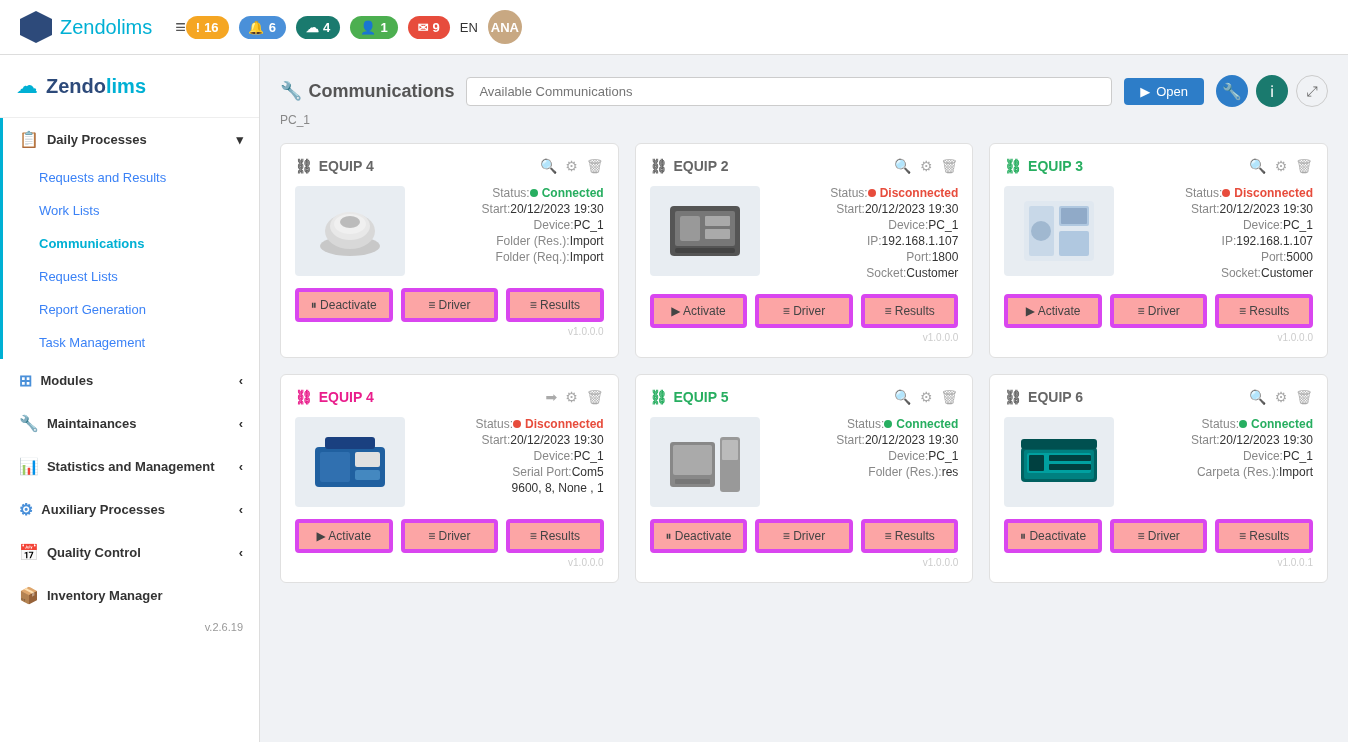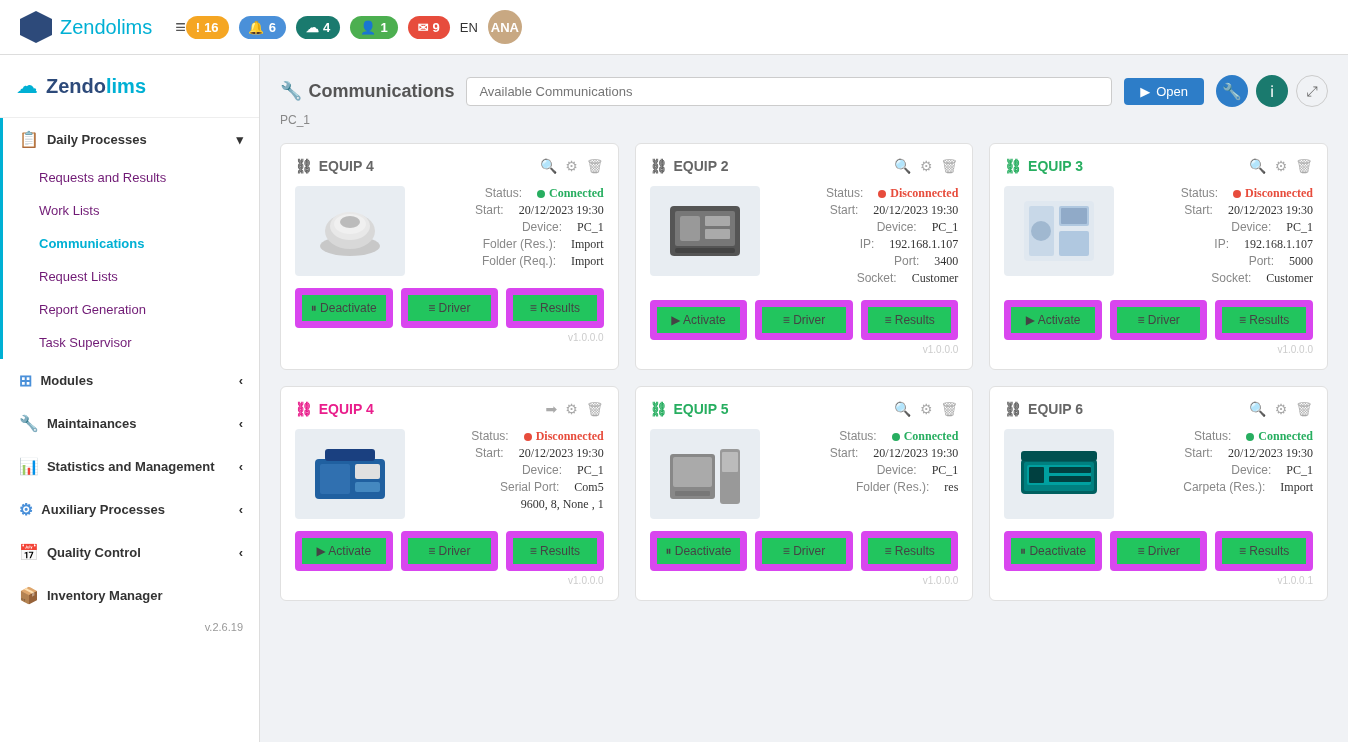--- a/index.html
+++ b/index.html
@@ -72,21 +72,21 @@
       display: flex; align-items: center; justify-content: space-between;
       padding: 12px 16px;
       font-weight: bold; font-size: 13px;
       cursor: pointer;
     }
     .sidebar-header .left { display: flex; align-items: center; gap: 8px; }
     .sidebar-header .icon { font-size: 16px; color: #4a90d9; }
     .sidebar-item {
       padding: 9px 16px 9px 36px;
       cursor: pointer;
-      color: #701a75;
+      color: #3b82f6;
       font-size: 13px;
     }
     .sidebar-item.active { color: #00b0d4; font-weight: bold; }
     .sidebar-version { text-align: right; padding: 4px 16px; font-size: 11px; color: #999; }
 
     
     .main { flex: 1; overflow-y: auto; padding: 20px; }
 
     
     .comm-header {
@@ -142,35 +142,35 @@
     .equip-image {
       width: 110px; min-width: 110px; height: 90px;
       background: #e8edf2;
       border-radius: 4px;
       display: flex; align-items: center; justify-content: center;
       overflow: hidden;
     }
     .equip-image svg { width: 80px; height: 70px; }
 
     .equip-info { flex: 1; font-size: 12px; }
-    .equip-info-row { display: flex; justify-content: flex-end; gap: 15px; margin-bottom: 2px; }
+    .equip-info-row { display: flex; justify-content: flex-end; gap: 0; margin-bottom: 2px; }
     .equip-info-label { color: #888; text-align: right; }
-    .equip-info-value { font-weight: 500; color: #333; font-family: Liberation Serif, serif; }
+    .equip-info-value { font-weight: 500; color: #333; }
     .status-connected { color: #27ae60; font-weight: bold; display: flex; align-items: center; gap: 4px; }
     .status-disconnected { color: #e74c3c; font-weight: bold; display: flex; align-items: center; gap: 4px; }
     .status-dot { width: 8px; height: 8px; border-radius: 50%; display: inline-block; }
     .dot-green { background: #27ae60; }
     .dot-red { background: #e74c3c; }
 
     .equip-actions {
       display: flex; gap: 8px; margin-top: 12px;
     }
     .action-btn {
-      flex: 1; padding: 6px 4px; border: 7px solid #d946ef;
-      background: #22c55e; border-radius: 4px;
+      flex: 1; padding: 6px 4px; border: 4px solid #d946ef;
+      background: #fca5a5; border-radius: 4px;
       font-size: 12px; cursor: pointer;
       display: flex; align-items: center; justify-content: center; gap: 4px;
       color: #444;
     }
 
     .card-version {
       font-size: 10px; color: #ccc; text-align: right; margin-top: 4px;
     }
   </style>
 </head>
@@ -228,21 +228,21 @@
           <span class="icon">📋</span>
           <span>Daily Processes</span>
         </div>
         <span>▾</span>
       </div>
       <div class="sidebar-item">Requests and Results</div>
       <div class="sidebar-item">Work Lists</div>
       <div class="sidebar-item active">Communications</div>
       <div class="sidebar-item">Request Lists</div>
       <div class="sidebar-item">Report Generation</div>
-      <div class="sidebar-item">Task Supervisor</div>
+      <div class="sidebar-item">Task Management</div>
     </div>
 
     <div class="sidebar-section">
       <div class="sidebar-header">
         <div class="left">
           <span class="icon">⊞</span>
           <span>Modules</span>
         </div>
         <span>‹</span>
       </div>
@@ -414,21 +414,21 @@
               <div class="equip-info-row">
                 <span class="equip-info-label">Device:</span>
                 <span class="equip-info-value">PC_1</span>
               </div>
               <div class="equip-info-row">
                 <span class="equip-info-label">IP:</span>
                 <span class="equip-info-value">192.168.1.107</span>
               </div>
               <div class="equip-info-row">
                 <span class="equip-info-label">Port:</span>
-                <span class="equip-info-value">3400</span>
+                <span class="equip-info-value">1800</span>
               </div>
               <div class="equip-info-row">
                 <span class="equip-info-label">Socket:</span>
                 <span class="equip-info-value">Customer</span>
               </div>
         </div>
       </div>
       <div class="equip-actions">
         <button class="action-btn">▶ Activate</button>
             <button class="action-btn">≡ Driver</button>

